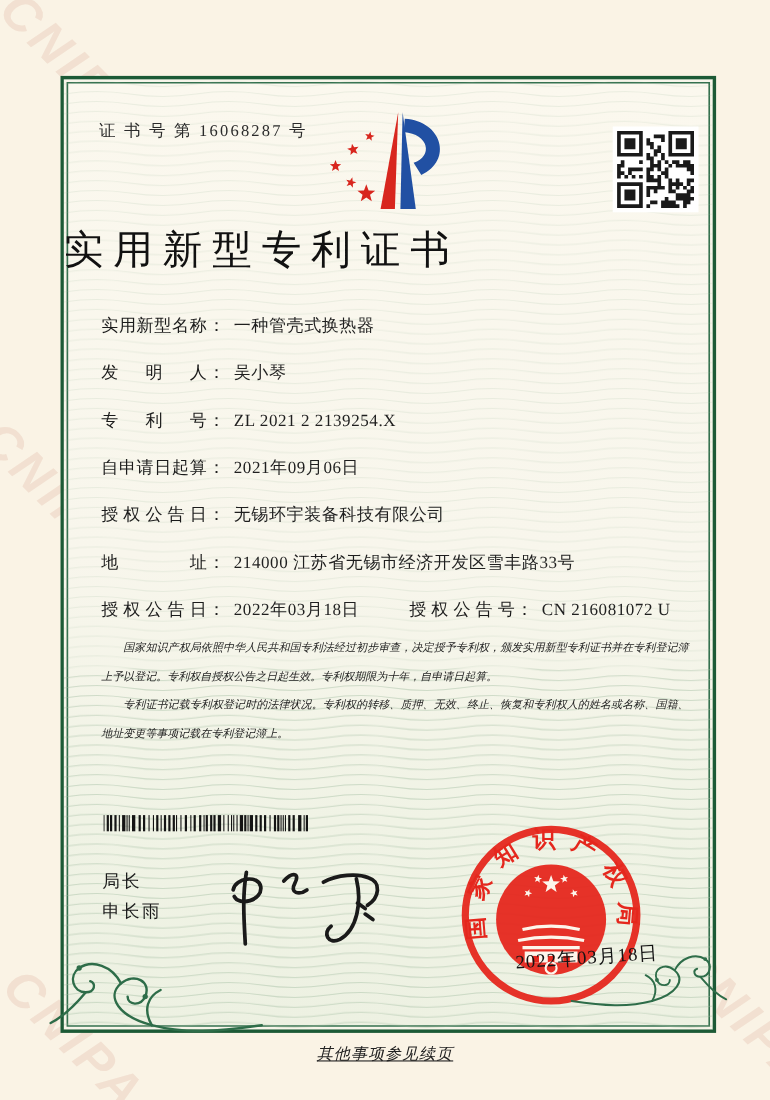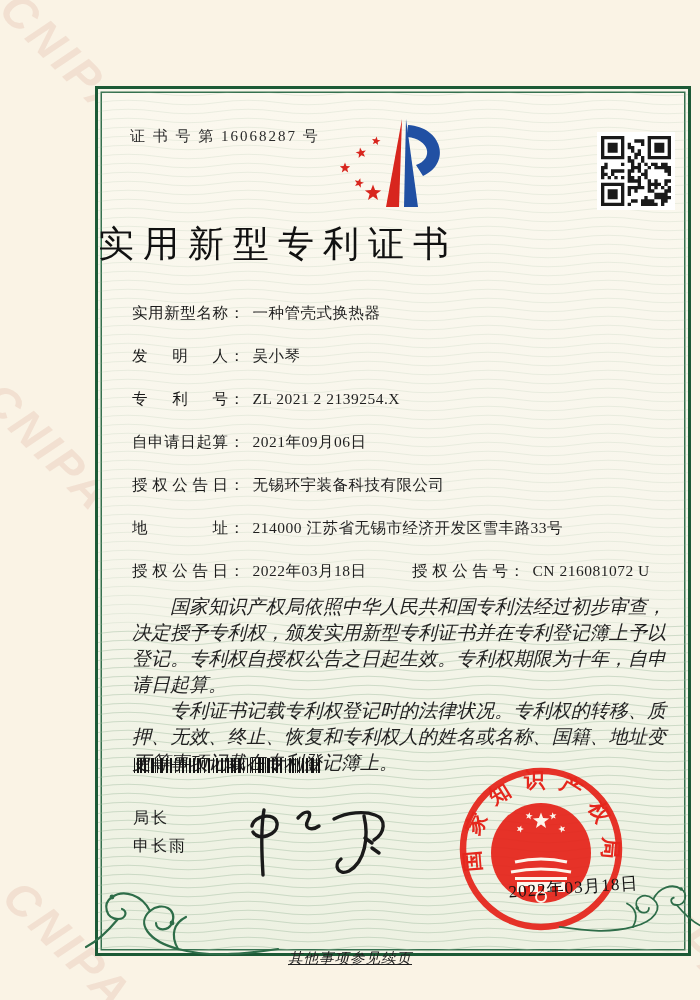--- a/index.html
+++ b/index.html
@@ -10,41 +10,40 @@
     font-family:"Liberation Serif","DejaVu Serif",serif; color:#1f1f1f;
   }
   .wm{
     position:absolute; font-family:"Liberation Sans","DejaVu Sans",sans-serif;
     font-weight:bold; font-style:italic; font-size:46px; letter-spacing:4px;
     transform:rotate(45deg); pointer-events:none; white-space:nowrap;
   }
   .wm.pink{color:rgba(210,150,130,0.20);}
   .wm.beige{color:rgba(200,180,140,0.30);}
   .frame{
-    position:absolute; left:55px; top:86px; width:590px; height:864px;
+    position:absolute; left:55px; top:69px; width:590px; height:864px;
     border:3px solid #1c5a36;
     box-shadow: inset 0 0 0 2.5px #f7f5ea, inset 0 0 0 4px #35714f;
     background:linear-gradient(180deg,#fbf8ee 0%,#f8f6ec 50%,#f0f3e5 78%,#edf1e2 100%);
-    margin-left:40px;
   }
   .guilloche{position:absolute; left:0; top:0; width:100%; height:100%; pointer-events:none;}
   .cert-no{position:absolute; left:32px; top:38px; font-size:15px; letter-spacing:2px; color:#2b2b2b;}
   .logo{position:absolute; left:230px; top:26px;}
   .qr-wrap{position:absolute; left:499px; top:43px; width:78px; height:78px; background:#fff;
     display:flex; align-items:center; justify-content:center;}
   .title{position:absolute; left:0; top:131px; width:100%; text-align:left;
     font-size:36px; font-weight:normal; letter-spacing:9px; color:#111;}
   .fields{position:absolute; left:34px; top:214px; width:540px; font-size:15.5px;}
   .frow{height:16px; margin-bottom:27px; white-space:nowrap; position:relative;}
   .flabel{display:inline-block; width:96px; text-align:justify; text-align-last:justify; color:#1a1a1a;}
   .fcolon{display:inline-block; margin:0 8px 0 1px;}
   .fvalue{letter-spacing:0.5px;}
   .col2{position:absolute; left:280px; top:0; white-space:nowrap;}
   .paras{position:absolute; left:34px; top:505px; width:534px;
-    font-size:19px; line-height:26px; font-style:italic; color:#222; text-align:justify;}
+    font-size:10px; line-height:26px; font-style:italic; color:#222; text-align:justify;}
   .paras p{margin:0; text-indent:2em;}
   .barcode{position:absolute; left:36px; top:669px; width:192px; height:15px;}
   .officer{position:absolute; left:35px; top:716px; font-size:16px; line-height:28px;
     font-family:Liberation Mono, monospace; color:#1a1a1a; letter-spacing:2px;}
   .signature{position:absolute; left:148px; top:693px;}
   .seal{position:absolute; left:359px; top:676px;}
   .seal-date{position:absolute; left:368px; top:787px; width:215px; text-align:center;
     font-size:17px; letter-spacing:1px; color:#141414; transform:rotate(-4deg);}
   .footer-page{position:absolute; left:0; top:836px; width:100%; text-align:center; font-size:13px; color:#222;}
   .continuation{position:absolute; left:0; top:949px; width:100%; text-align:center;

